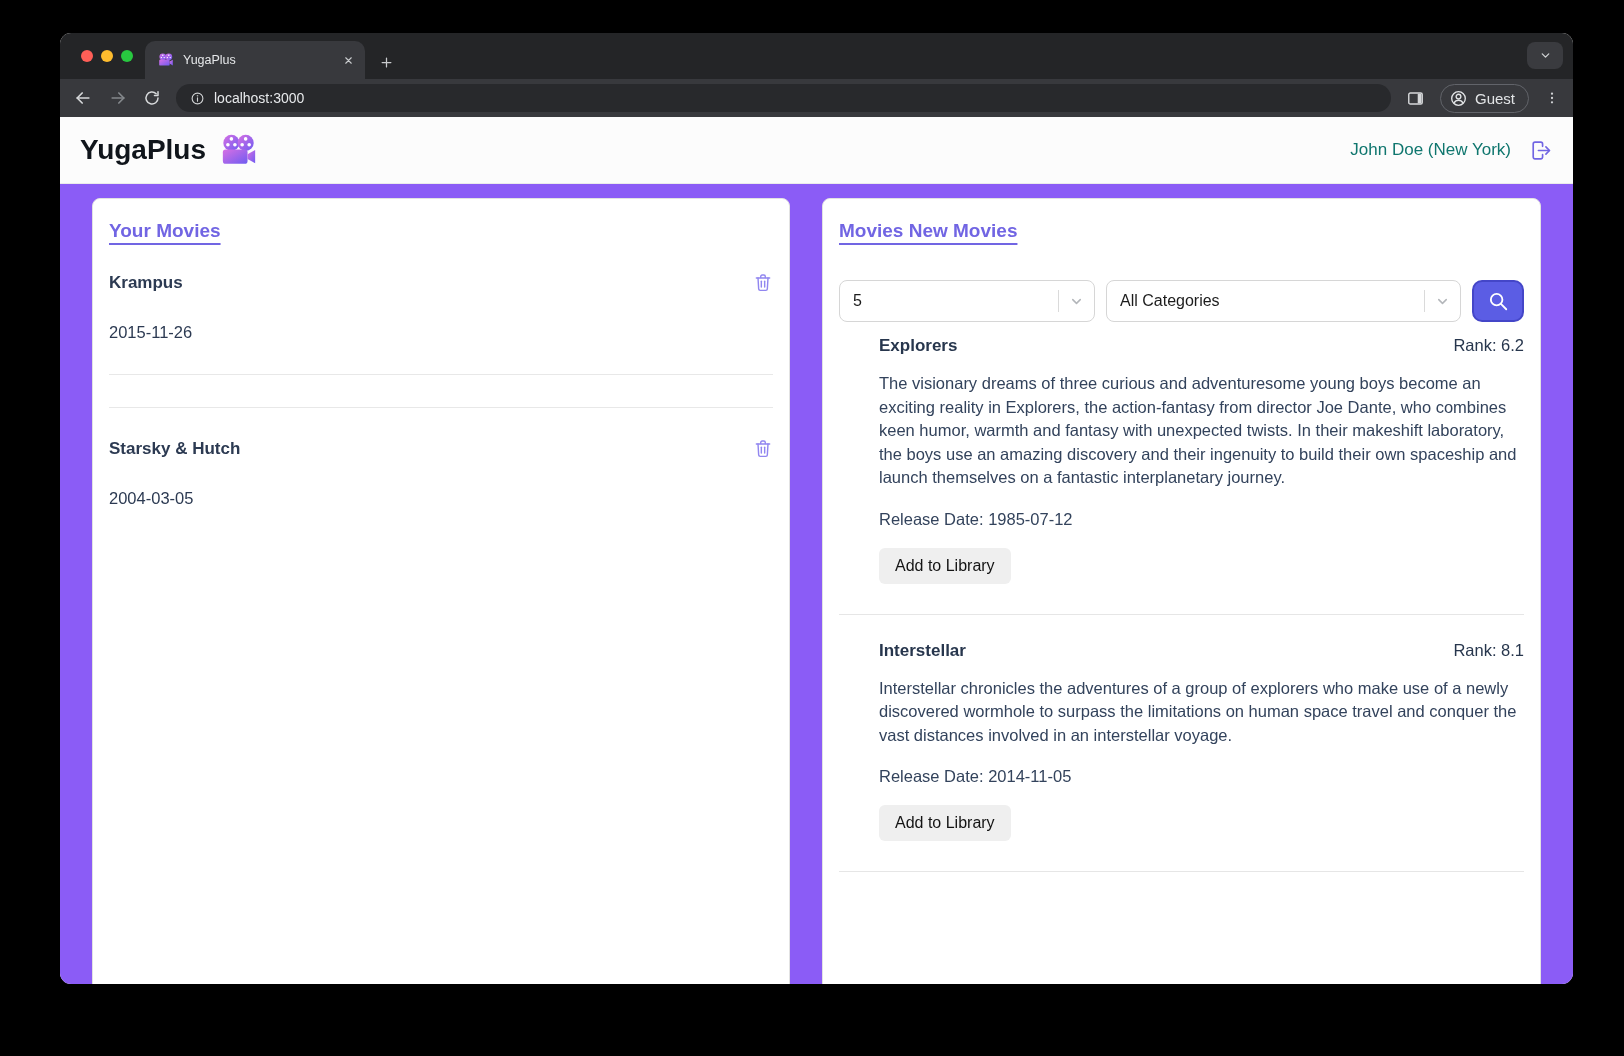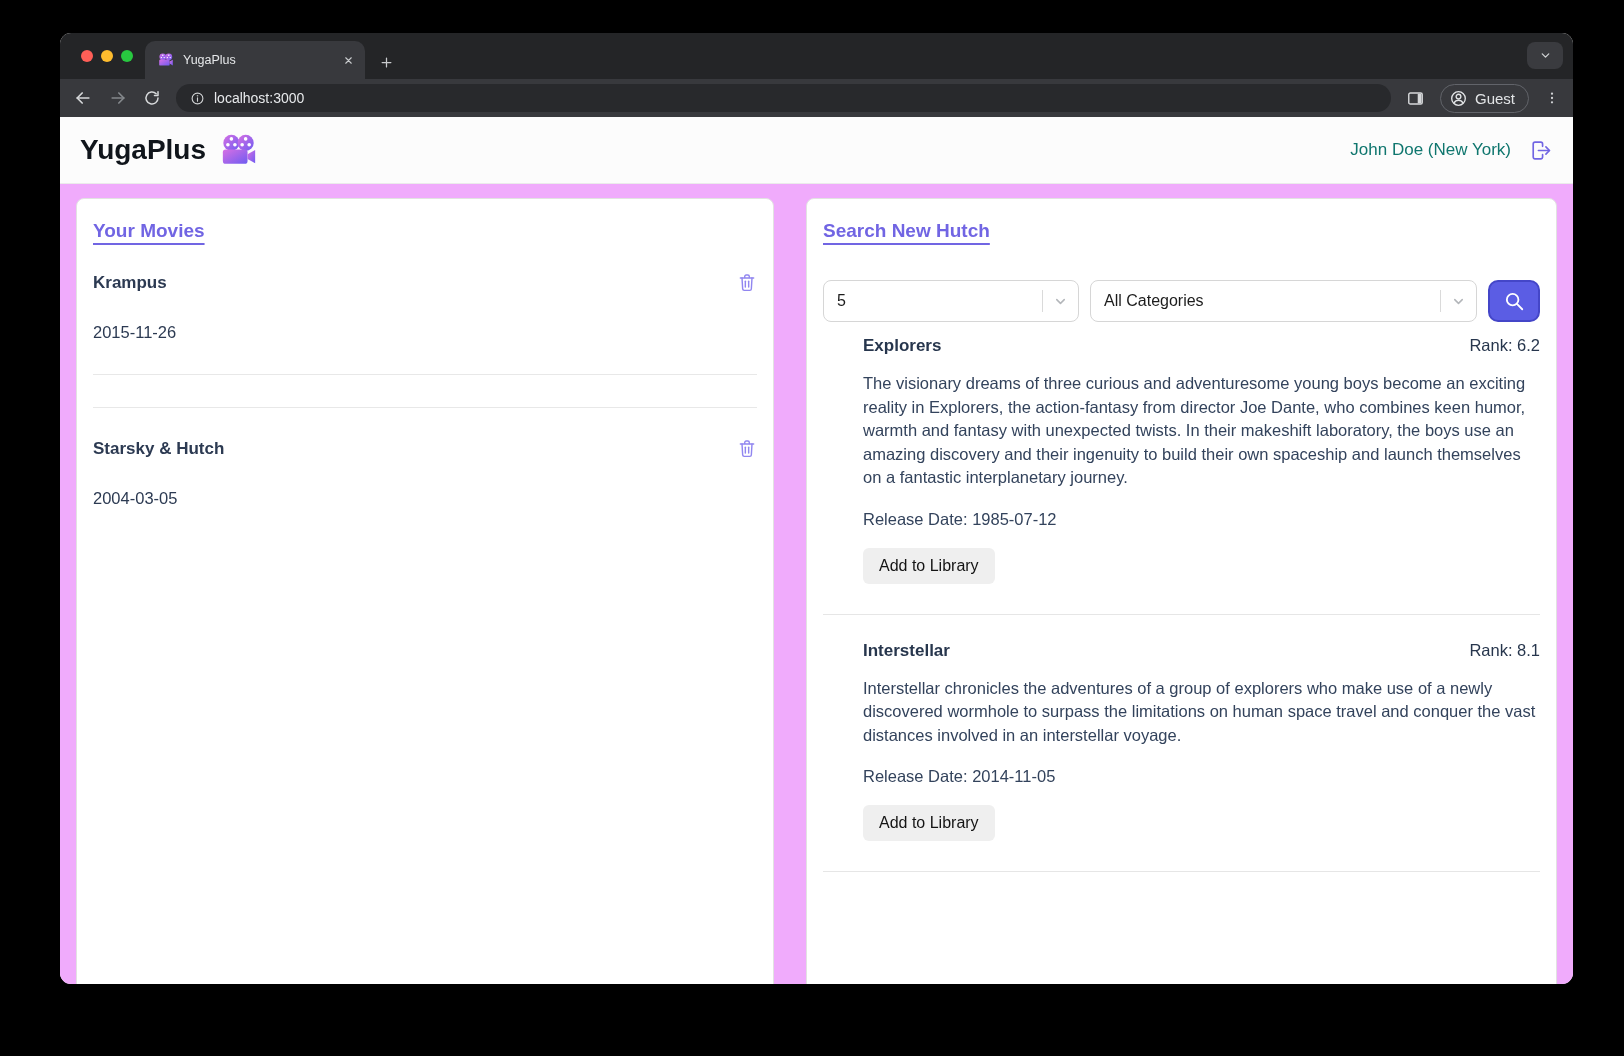--- a/index.html
+++ b/index.html
@@ -34,21 +34,21 @@
   .guest-text{color:#e2e4e6;font-size:15px;}
   
   .app-header{height:66px;background:#fcfcfc;border-bottom:1px solid #ebebeb;display:flex;align-items:center;
        padding:0 20px;flex-shrink:0;}
   .brand{font-size:28px;font-weight:bold;color:#10151b;}
   .brand-logo{margin-left:14px;display:flex;}
   .header-right{margin-left:auto;display:flex;align-items:center;gap:17px;}
   .user-label{color:#0f766e;font-size:17px;}
   .logout-btn{background:none;border:none;padding:0;cursor:pointer;display:flex;}
   
-  .page-main{flex:1;display:flex;gap:32px;padding:14px 16px;background:#f0abfc;overflow:hidden;}
+  .page-main{flex:1;display:flex;gap:32px;padding:14px 32px;background:#8b5cf6;overflow:hidden;}
   .card{border:1px solid #e2e2e2;border-radius:8px;padding:21px 16px;height:1100px;box-sizing:border-box;background:#fff;}
   .card.left{width:698px;flex-shrink:0;}
   .card.right{flex:1;}
   .card-heading{display:inline-block;color:#7165e3;font-size:19px;font-weight:bold;margin:0 0 30px 0;
        text-decoration:underline;text-decoration-thickness:2px;text-underline-offset:6px;}
   
   .lib-head{display:flex;align-items:center;justify-content:space-between;}
   .lib-title{font-size:17px;font-weight:bold;color:#2c3a52;}
   .trash-btn{background:none;border:none;padding:0;cursor:pointer;display:flex;}
   .lib-date{margin-top:30px;font-size:16.5px;color:#2c3a52;}
@@ -250,21 +250,21 @@
                   <path d="M14 10.5v6.8"></path>
                 </svg>
               </button>
             </div>
             <div class="lib-date">2004-03-05</div>
           </div>
         </div>
     </section>
 
     <section class="card right">
-      <h2 class="card-heading">Search New Hutch</h2>
+      <h2 class="card-heading">Movies New Movies</h2>
       <div class="controls">
         <div class="select small">
           <span>5</span>
           <span class="select-div"></span>
           <span class="select-chev">
             <svg width="15" height="15" viewBox="0 0 24 24" fill="none" stroke="#b3b6ba" stroke-width="2.4" stroke-linecap="round" stroke-linejoin="round">
                 <path d="M6 9l6 6 6-6"></path>
               </svg>
           </span>
         </div>

